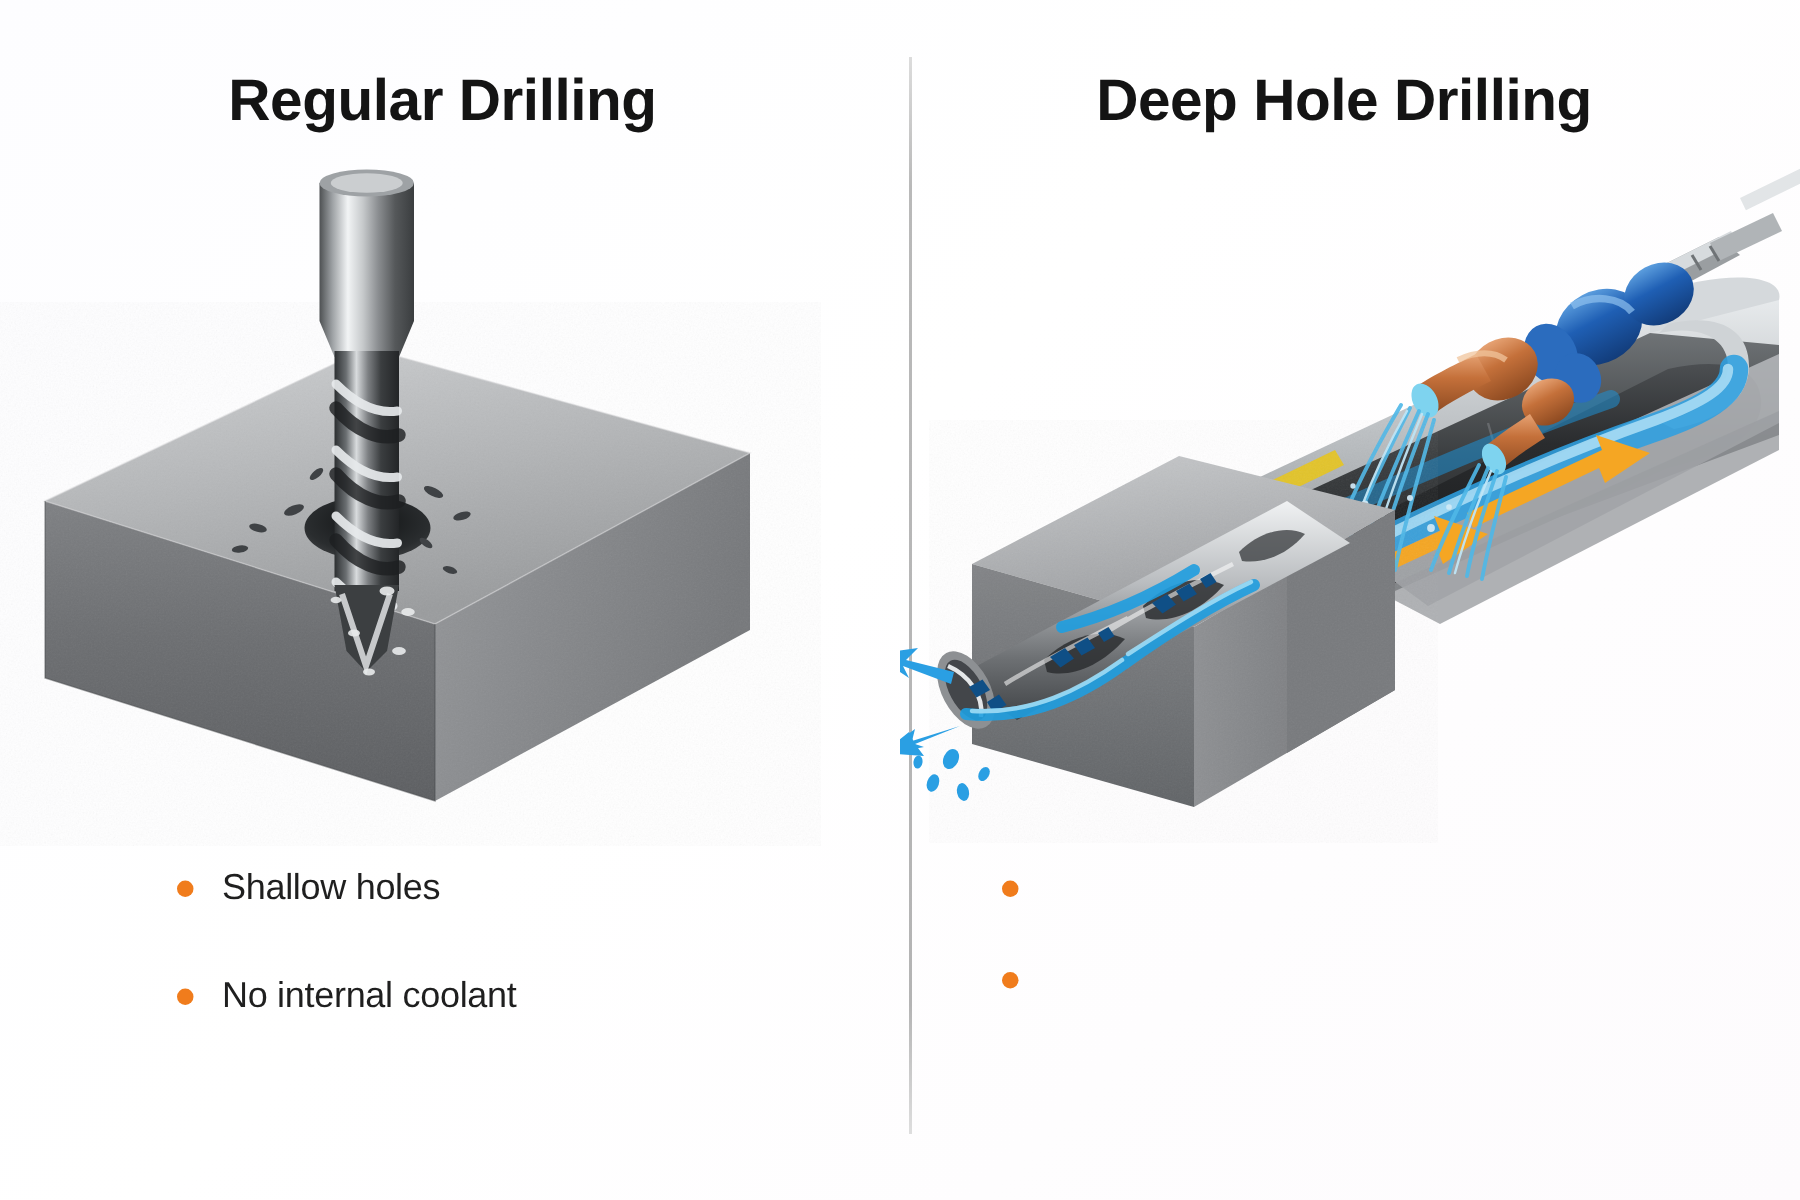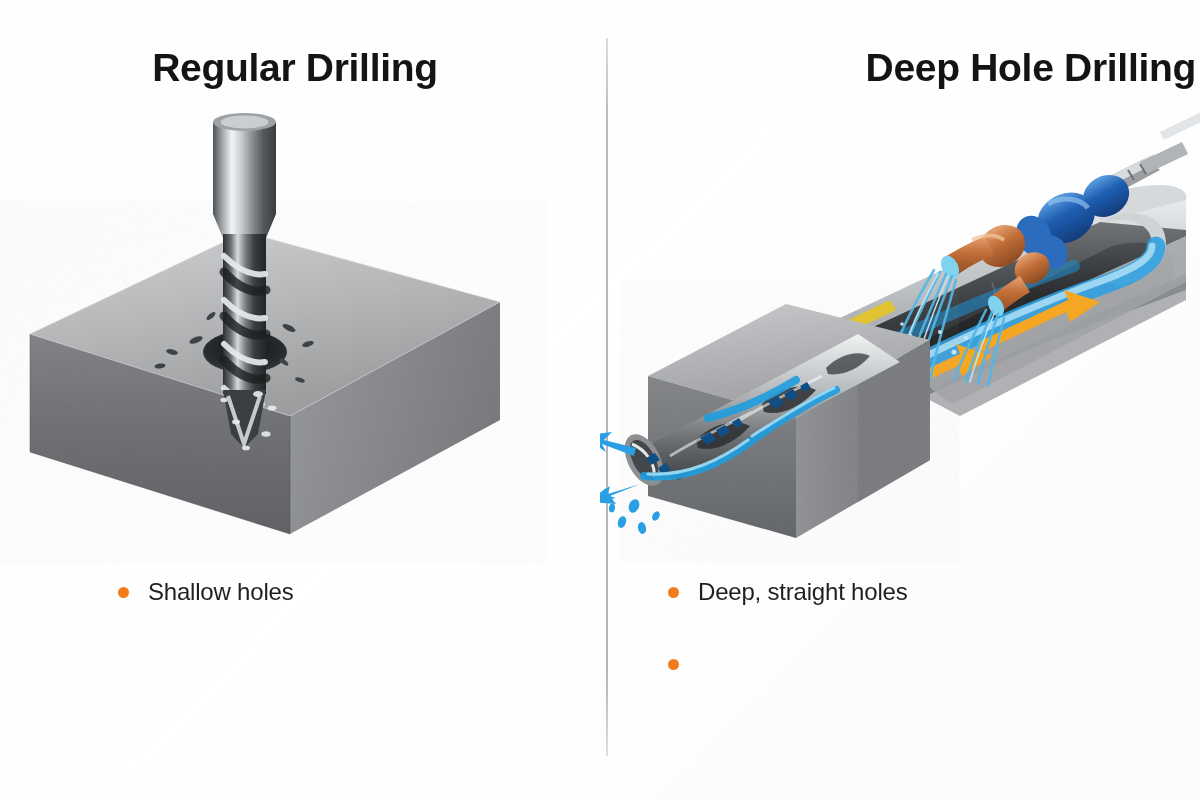--- a/index.html
+++ b/index.html
@@ -18,21 +18,21 @@
   .panel{position:absolute;top:0;width:600px;height:800px;}
   .panel.left{left:0;}
   .panel.right{left:600px;}
 
   .title{
     position:absolute;top:46px;width:100%;text-align:center;
     font-size:39px;font-weight:700;color:#141414;letter-spacing:-0.3px;
     white-space:nowrap;
   }
   .panel.left .title{left:-5px;}
-  .panel.right .title{left:-4px;text-align:right;}
+  .panel.right .title{left:-4px;}
 
   .art{position:absolute;left:0;top:104px;width:600px;height:460px;}
   .art svg{display:block;width:600px;height:460px;}
 
   .bullets{position:absolute;top:575px;left:0;width:600px;}
   .bullet{display:flex;align-items:flex-start;margin-bottom:38px;}
   .panel.left .bullet{padding-left:118px;}
   .panel.right .bullet{padding-left:68px;}
   .dot{
     width:11px;height:11px;border-radius:50%;background:#F07C1C;
@@ -162,20 +162,24 @@
           <ellipse cx="224" cy="296" rx="3.6" ry="2.2"></ellipse>
         </g>
       </svg>
     </div>
 
     <div class="bullets">
       <div class="bullet">
         <span class="dot"></span>
         <span class="btext">Shallow holes</span>
       </div>
+      <div class="bullet">
+        <span class="dot"></span>
+        <span class="btext">No internal coolant</span>
+      </div>
     </div>
   </div>
 
   <div class="panel right">
 
     <div class="title">Deep Hole Drilling</div>
 
     <div class="art">
       <svg viewBox="0 0 600 460" xmlns="http://www.w3.org/2000/svg">
         <defs>
@@ -397,21 +401,20 @@
           <ellipse cx="42" cy="424" rx="4" ry="6" transform="rotate(-12 42 424)"></ellipse>
           <ellipse cx="56" cy="412" rx="3.4" ry="5" transform="rotate(30 56 412)"></ellipse>
           <ellipse cx="12" cy="404" rx="3" ry="4.4" transform="rotate(8 12 404)"></ellipse>
         </g>
       </svg>
     </div>
 
     <div class="bullets">
       <div class="bullet">
         <span class="dot"></span>
-        <span class="btext">Deep, straight holes</span>
       </div>
       <div class="bullet">
         <span class="dot"></span>
       </div>
     </div>
   </div>
 
 </div>
 
 </body></html>

